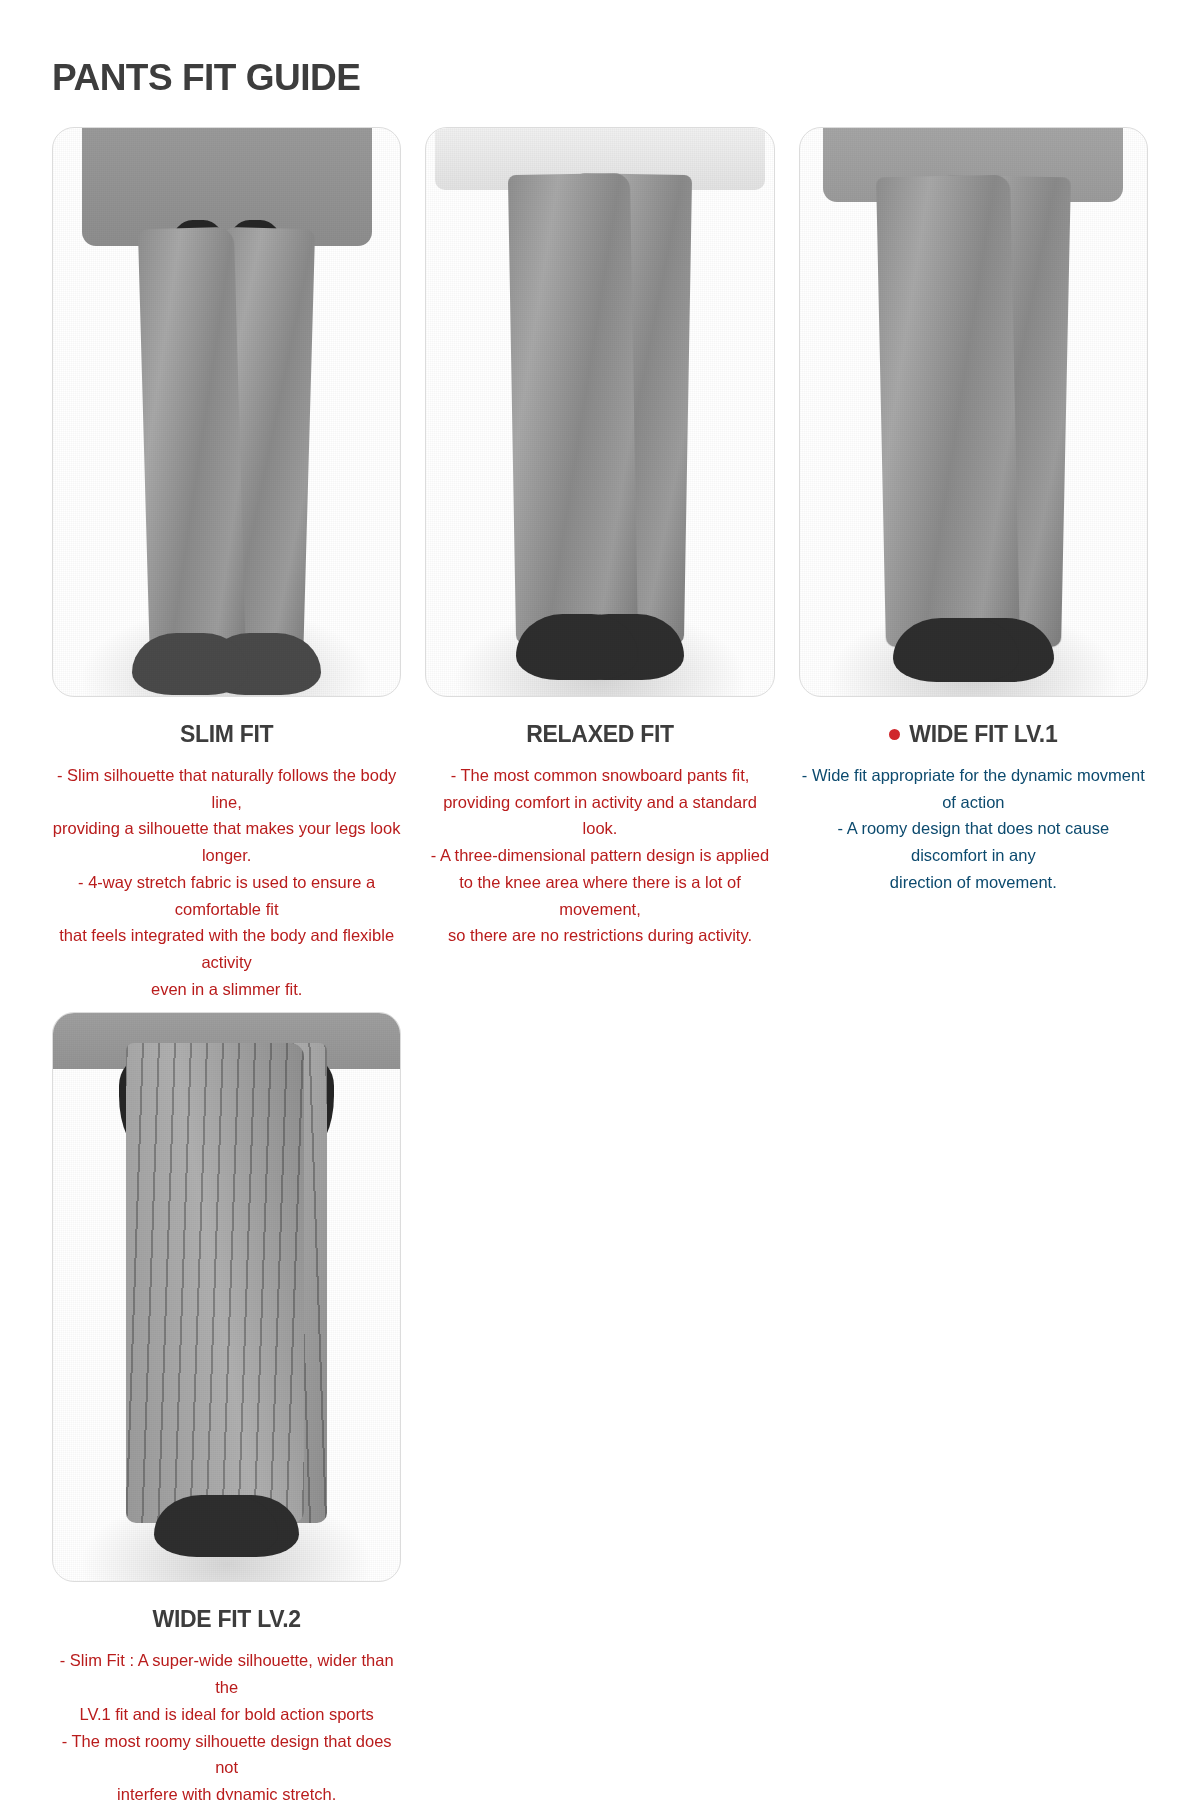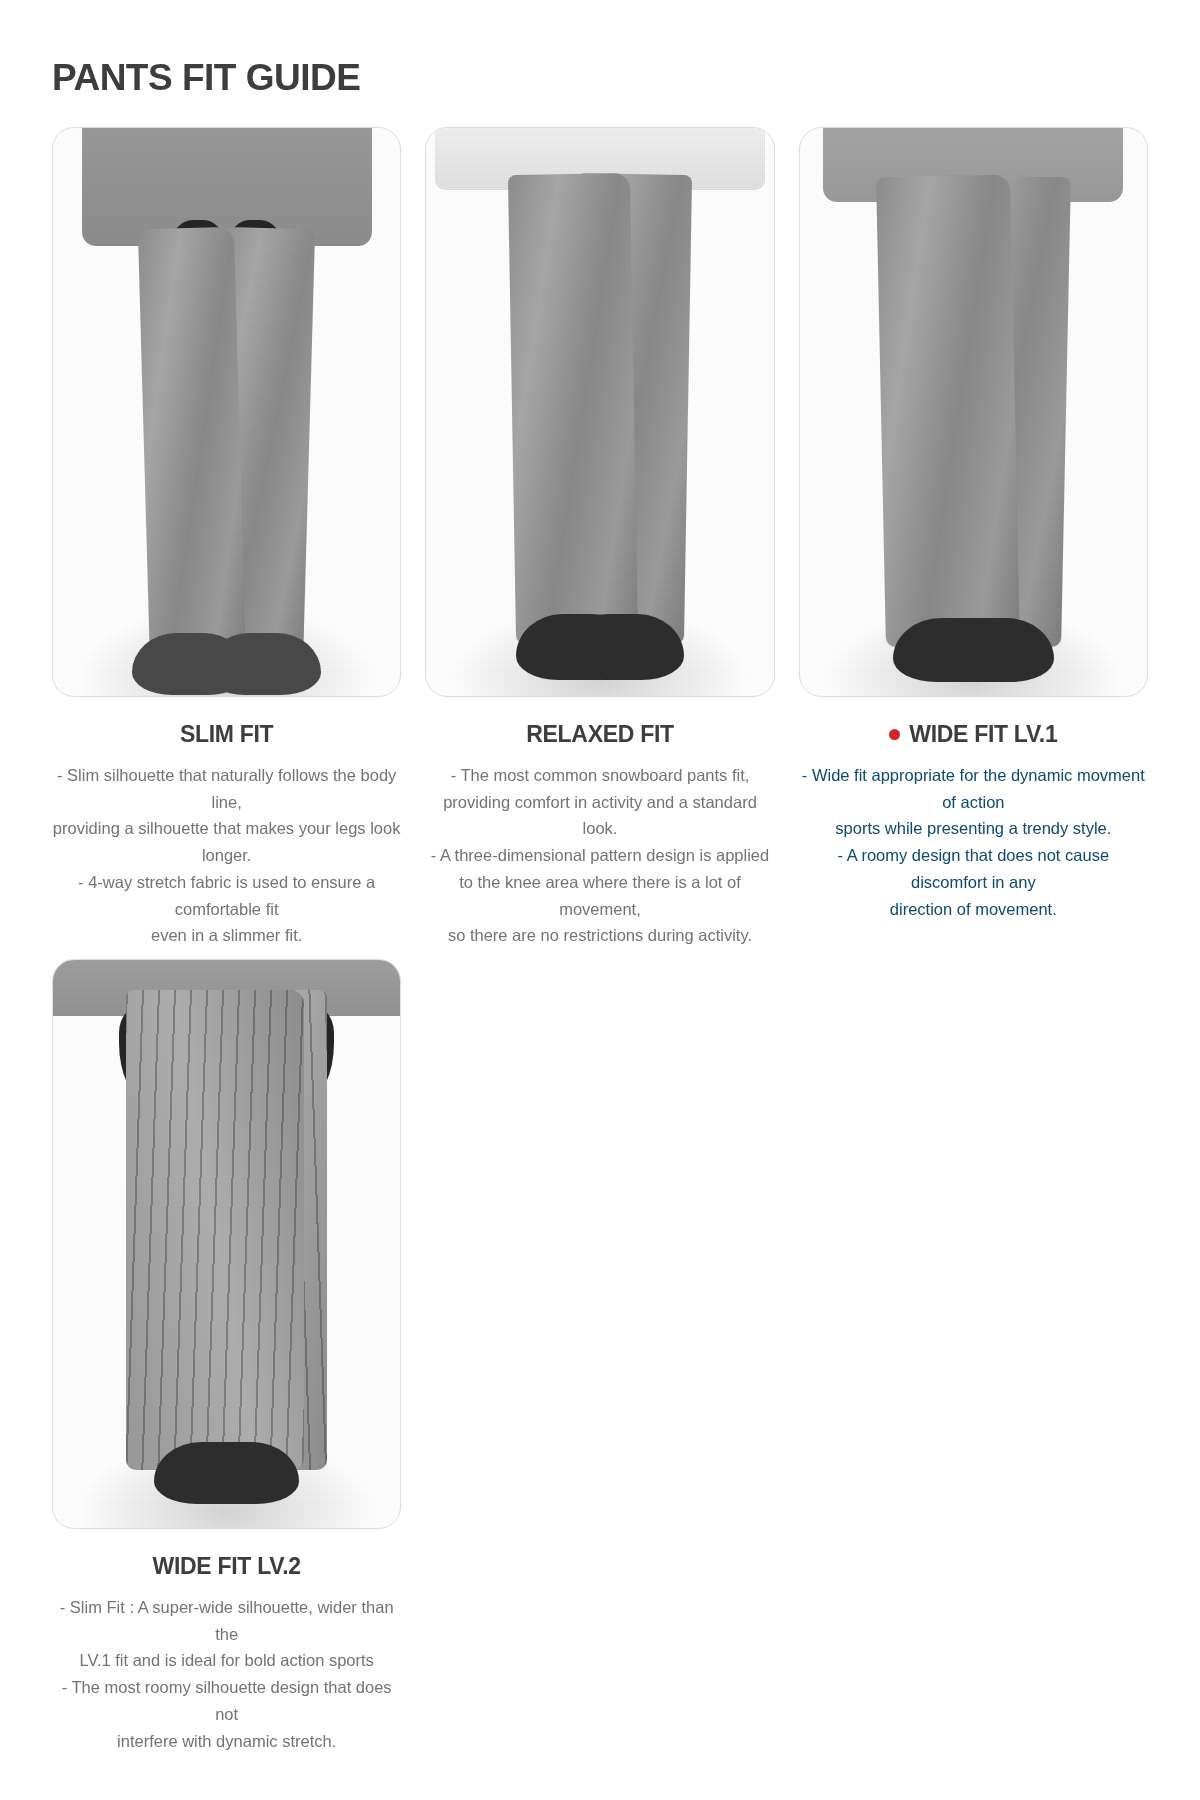--- a/index.html
+++ b/index.html
@@ -103,21 +103,21 @@
     width: 11px;
     height: 11px;
     border-radius: 50%;
     background: #d0262c;
     display: inline-block;
   }
   .fit-desc {
     font-size: 16.5px;
     line-height: 1.62;
     text-align: center;
-    color: #737373;
+    color: #b91c1c;
     max-width: 500px;
   }
   .fit-desc.highlight {
     color: #0c4a6e;
   }
   .fit-desc p {
     margin: 0;
   }
 </style>
 </head>
@@ -142,20 +142,21 @@
         </div>
         <div class="grain"></div>
       </div>
       <div class="fit-name">
         <span>SLIM FIT</span>
       </div>
       <div class="fit-desc">
         <p>- Slim silhouette that naturally follows the body line,</p>
         <p>providing a silhouette that makes your legs look longer.</p>
         <p>- 4-way stretch fabric is used to ensure a comfortable fit</p>
+        <p>that feels integrated with the body and flexible activity</p>
         <p>even in a slimmer fit.</p>
       </div>
     </div>
 
     <div class="card">
       <div class="photo">
         <div class="scene">
           <div class="jacket" style="width:330px;height:62px;background:linear-gradient(180deg,#f0f0f0,#e2e2e2);border-radius:0 0 10px 10px;"></div>
           <div class="glove" style="left:96px;top:56px;width:58px;height:96px;"></div>
           <div class="glove" style="right:96px;top:56px;width:58px;height:96px;"></div>
@@ -190,21 +191,20 @@
           <div class="boot" style="right:128px;top:490px;width:126px;height:64px;"></div>
         </div>
         <div class="grain"></div>
       </div>
       <div class="fit-name">
         <span class="dot"></span>
         <span>WIDE FIT LV.1</span>
       </div>
       <div class="fit-desc highlight">
         <p>- Wide fit appropriate for the dynamic movment of action</p>
-        <p>sports while presenting a trendy style.</p>
         <p>- A roomy design that does not cause discomfort in any</p>
         <p>direction of movement.</p>
       </div>
     </div>
 
     <div class="card">
       <div class="photo">
         <div class="scene">
           <div class="jacket" style="width:420px;height:56px;background:linear-gradient(180deg,#9f9f9f,#949494);"></div>
           <div class="glove" style="left:66px;top:44px;width:62px;height:96px;"></div>

